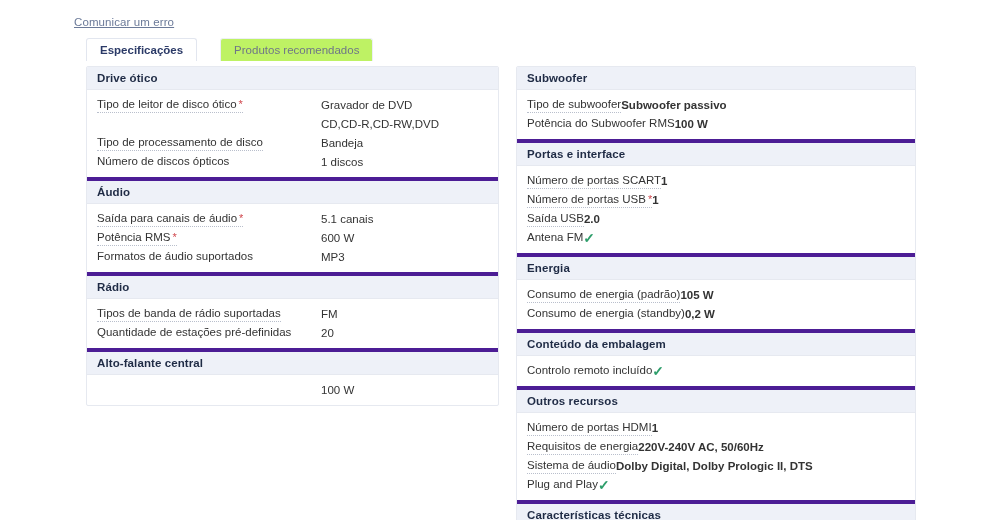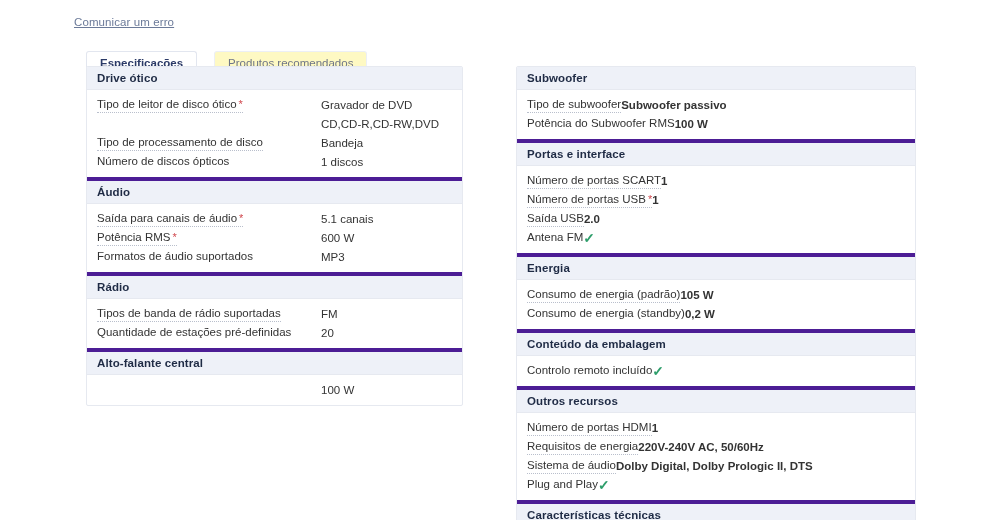--- a/index.html
+++ b/index.html
@@ -25,21 +25,21 @@
     font-size: 11.5px;
     color: #6b7a99;
     letter-spacing: 0.1px;
     white-space: nowrap;
   }
 
   
   .tabs {
     position: absolute;
     left: 86px;
-    top: 51px;
+    top: 38px;
     display: flex;
     align-items: flex-end;
   }
   .tab {
     height: 23px;
     line-height: 23px;
     padding: 0 13px;
     font-size: 11.5px;
     box-sizing: border-box;
     border: 1px solid #e2e6ef;
@@ -47,44 +47,44 @@
     border-radius: 3px 3px 0 0;
     white-space: nowrap;
   }
   .tab.active {
     background: #ffffff;
     color: #2b3a67;
     font-weight: bold;
     border-color: #e2e6ef;
   }
   .tab.inactive {
-    background: #fef9c3;
+    background: #bef264;
     color: #6f7687;
     border-color: #eceff5;
-    margin-left: 17px;
+    margin-left: 23px;
   }
 
   
   .columns {
     position: absolute;
     left: 86px;
     top: 66px;
     width: 830px;
     display: flex;
     justify-content: space-between;
     align-items: flex-start;
   }
   .panel {
     background: #ffffff;
     border: 1px solid #e6e9f0;
     border-radius: 2px;
     box-sizing: border-box;
     overflow: hidden;
   }
-  .panel.left  { width: 377px; }
+  .panel.left  { width: 413px; }
   .panel.right { width: 400px; }
 
   .sec-head {
     background: #eef1f8;
     color: #1f2b45;
     font-weight: bold;
     font-size: 11.5px;
     padding: 5px 0 5px 10px;
     border-bottom: 1px solid #e6e9f0;
     border-top: 4px solid #4c1d95;

